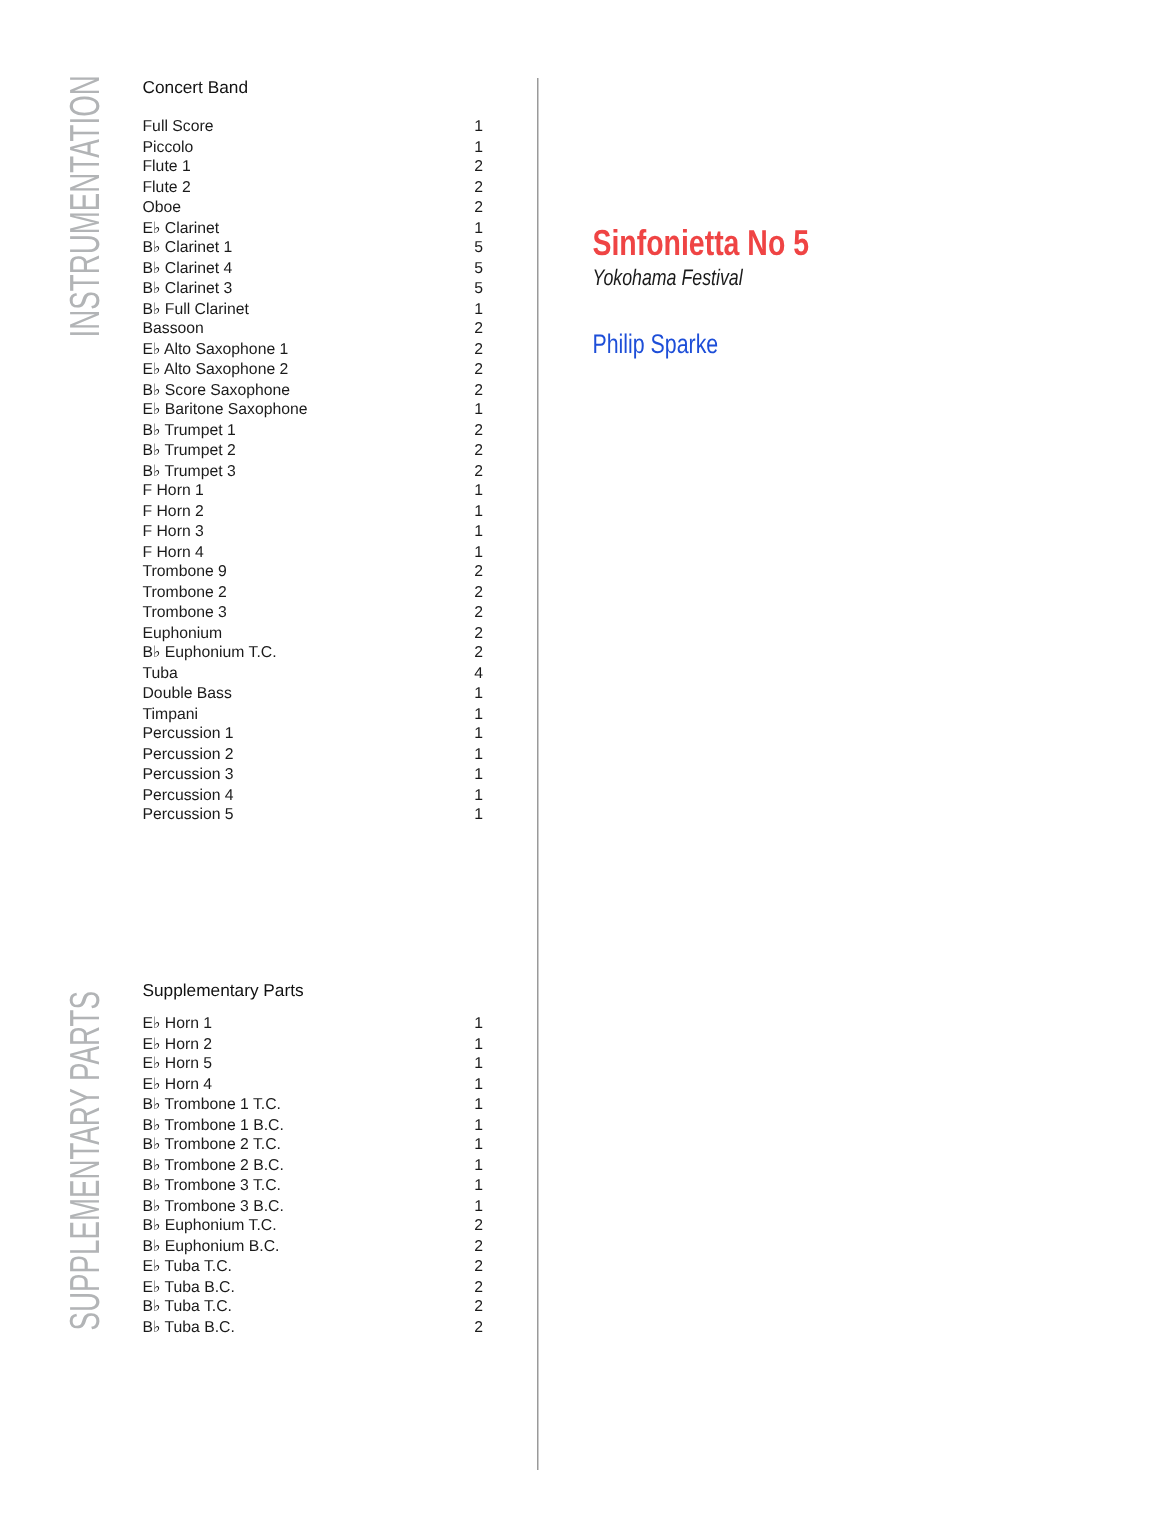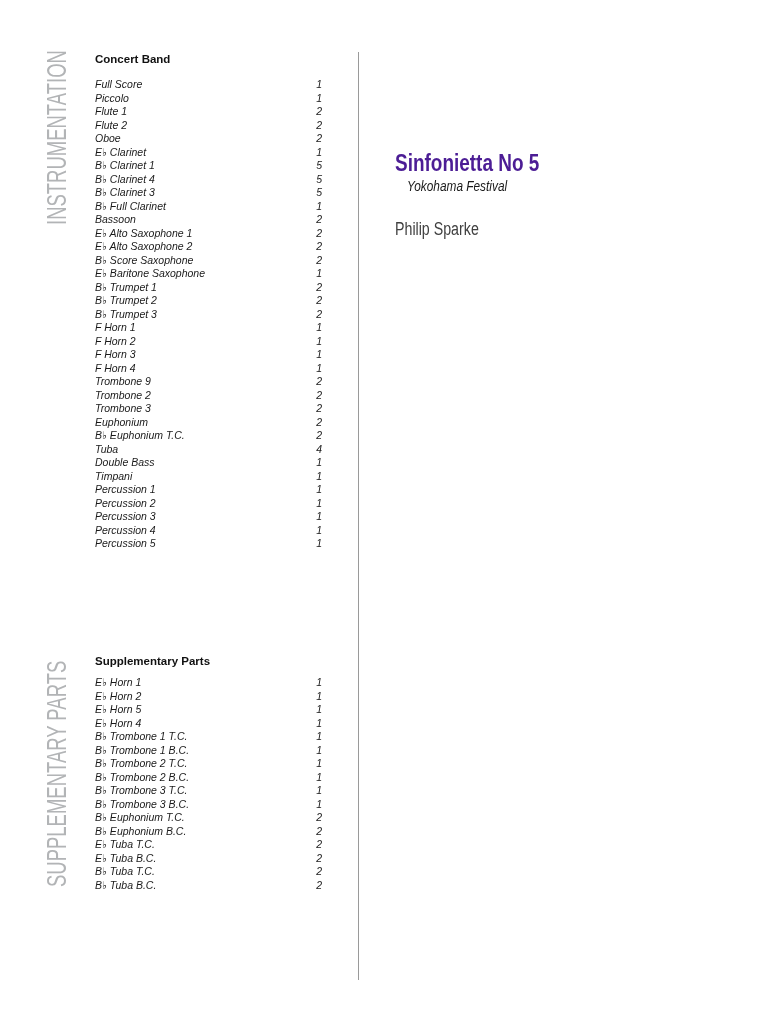--- a/index.html
+++ b/index.html
@@ -32,62 +32,61 @@
     left:358px;top:52px;
     width:1px;height:928px;
     background:#9a9a9a;
   }
 
   
   .sec-heading{
     position:absolute;
     left:95px;
     font-size:11.5px;
-    font-weight:bold;
+    font-weight:normal;
     line-height:14px;
     color:#111;
   }
   .sec-heading.cb{top:52px;}
   .sec-heading.sp{top:654px;}
 
   .ilist{
     position:absolute;
     left:95px;
     width:227px;
   }
   .ilist.cb{top:78px;}
   .ilist.sp{top:676px;}
   .row{
     display:flex;
     justify-content:space-between;
     align-items:flex-end;
     font-size:10.5px;
     line-height:13.5px;
     height:13.5px;
-    font-style:italic;
   }
   .iname{white-space:nowrap;}
   .iqty{text-align:right;}
 
   
   .titleblock{position:absolute;left:395px;top:0;width:360px;}
   .work-title{
     position:absolute;left:0;top:149px;
     font-size:24px;font-weight:bold;line-height:28px;
-    color:#4c1d95;white-space:nowrap;
+    color:#ef4444;white-space:nowrap;
   }
   .work-subtitle{
-    position:absolute;left:12px;top:177px;
+    position:absolute;left:0;top:177px;
     font-size:15px;font-style:italic;line-height:18px;
     color:#1a1a1a;white-space:nowrap;
   }
   .composer{
     position:absolute;left:0;top:218px;
     font-size:18px;line-height:22px;
-    color:#404040;white-space:nowrap;
+    color:#1d4ed8;white-space:nowrap;
   }
   .condense{display:inline-block;transform:scaleX(0.79);transform-origin:0 50%;}
 </style>
 </head>
 <body>
 
 <div class="page">
 
   <div class="vlabel instr">INSTRUMENTATION</div>
 

